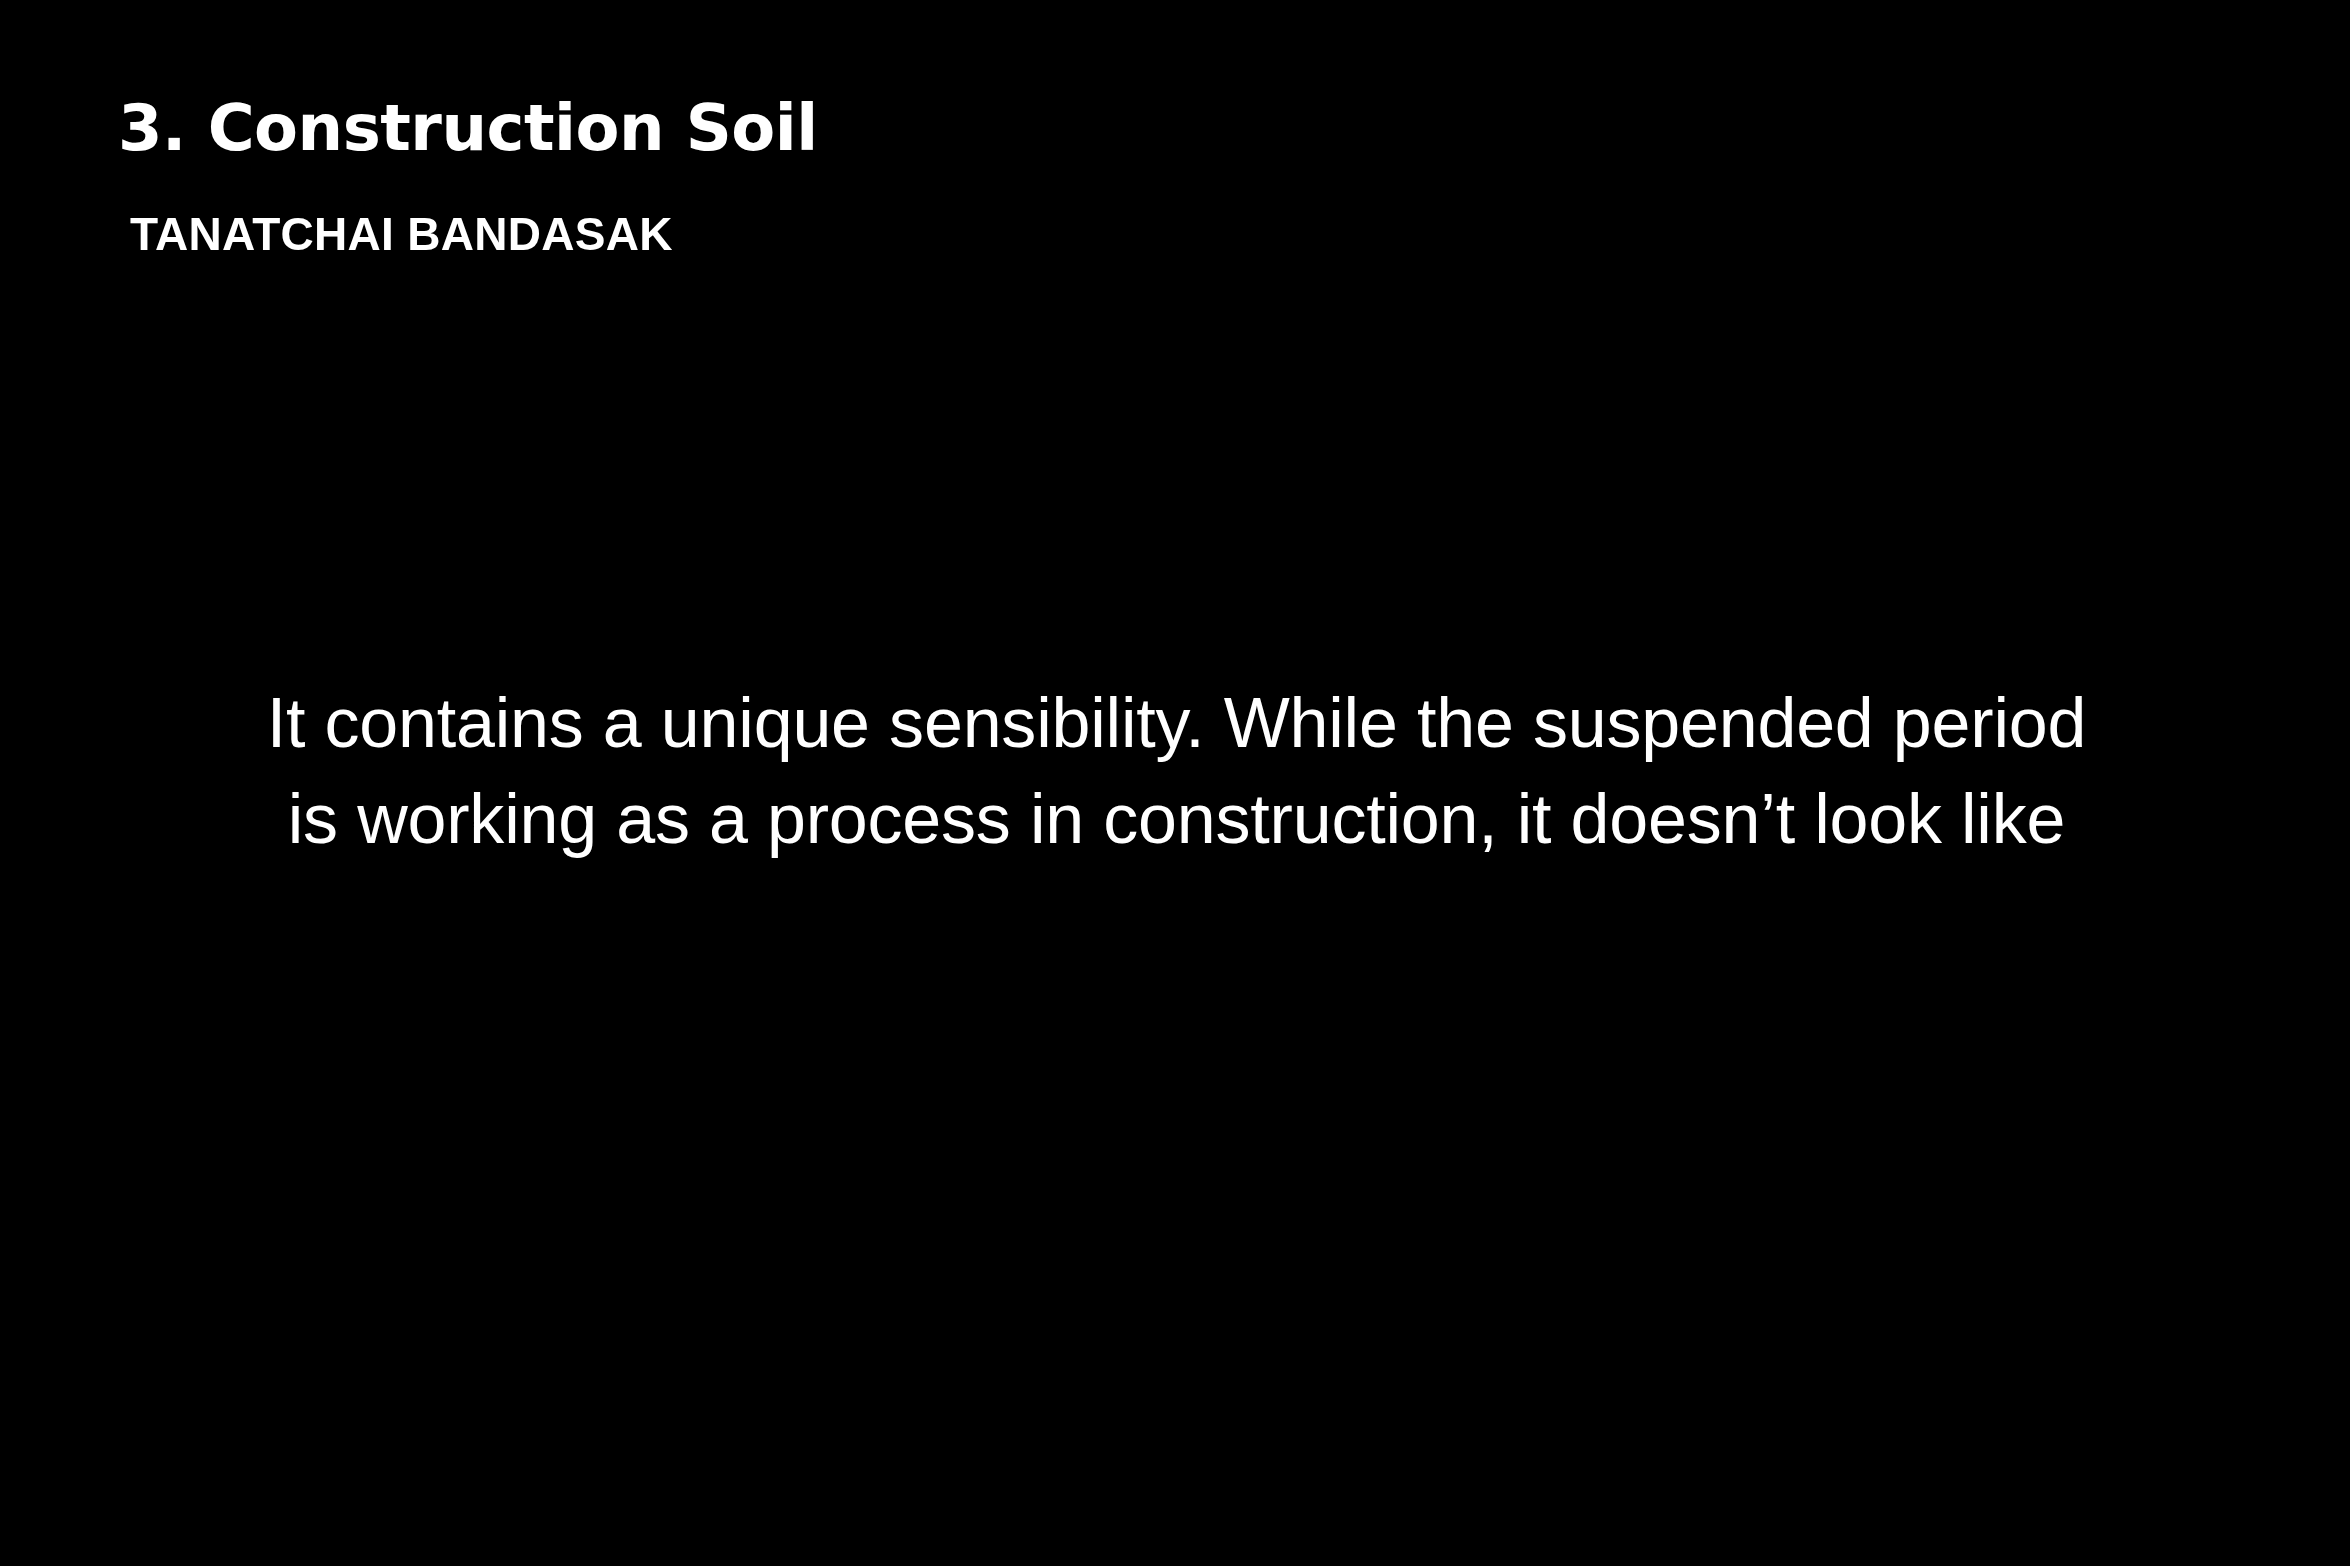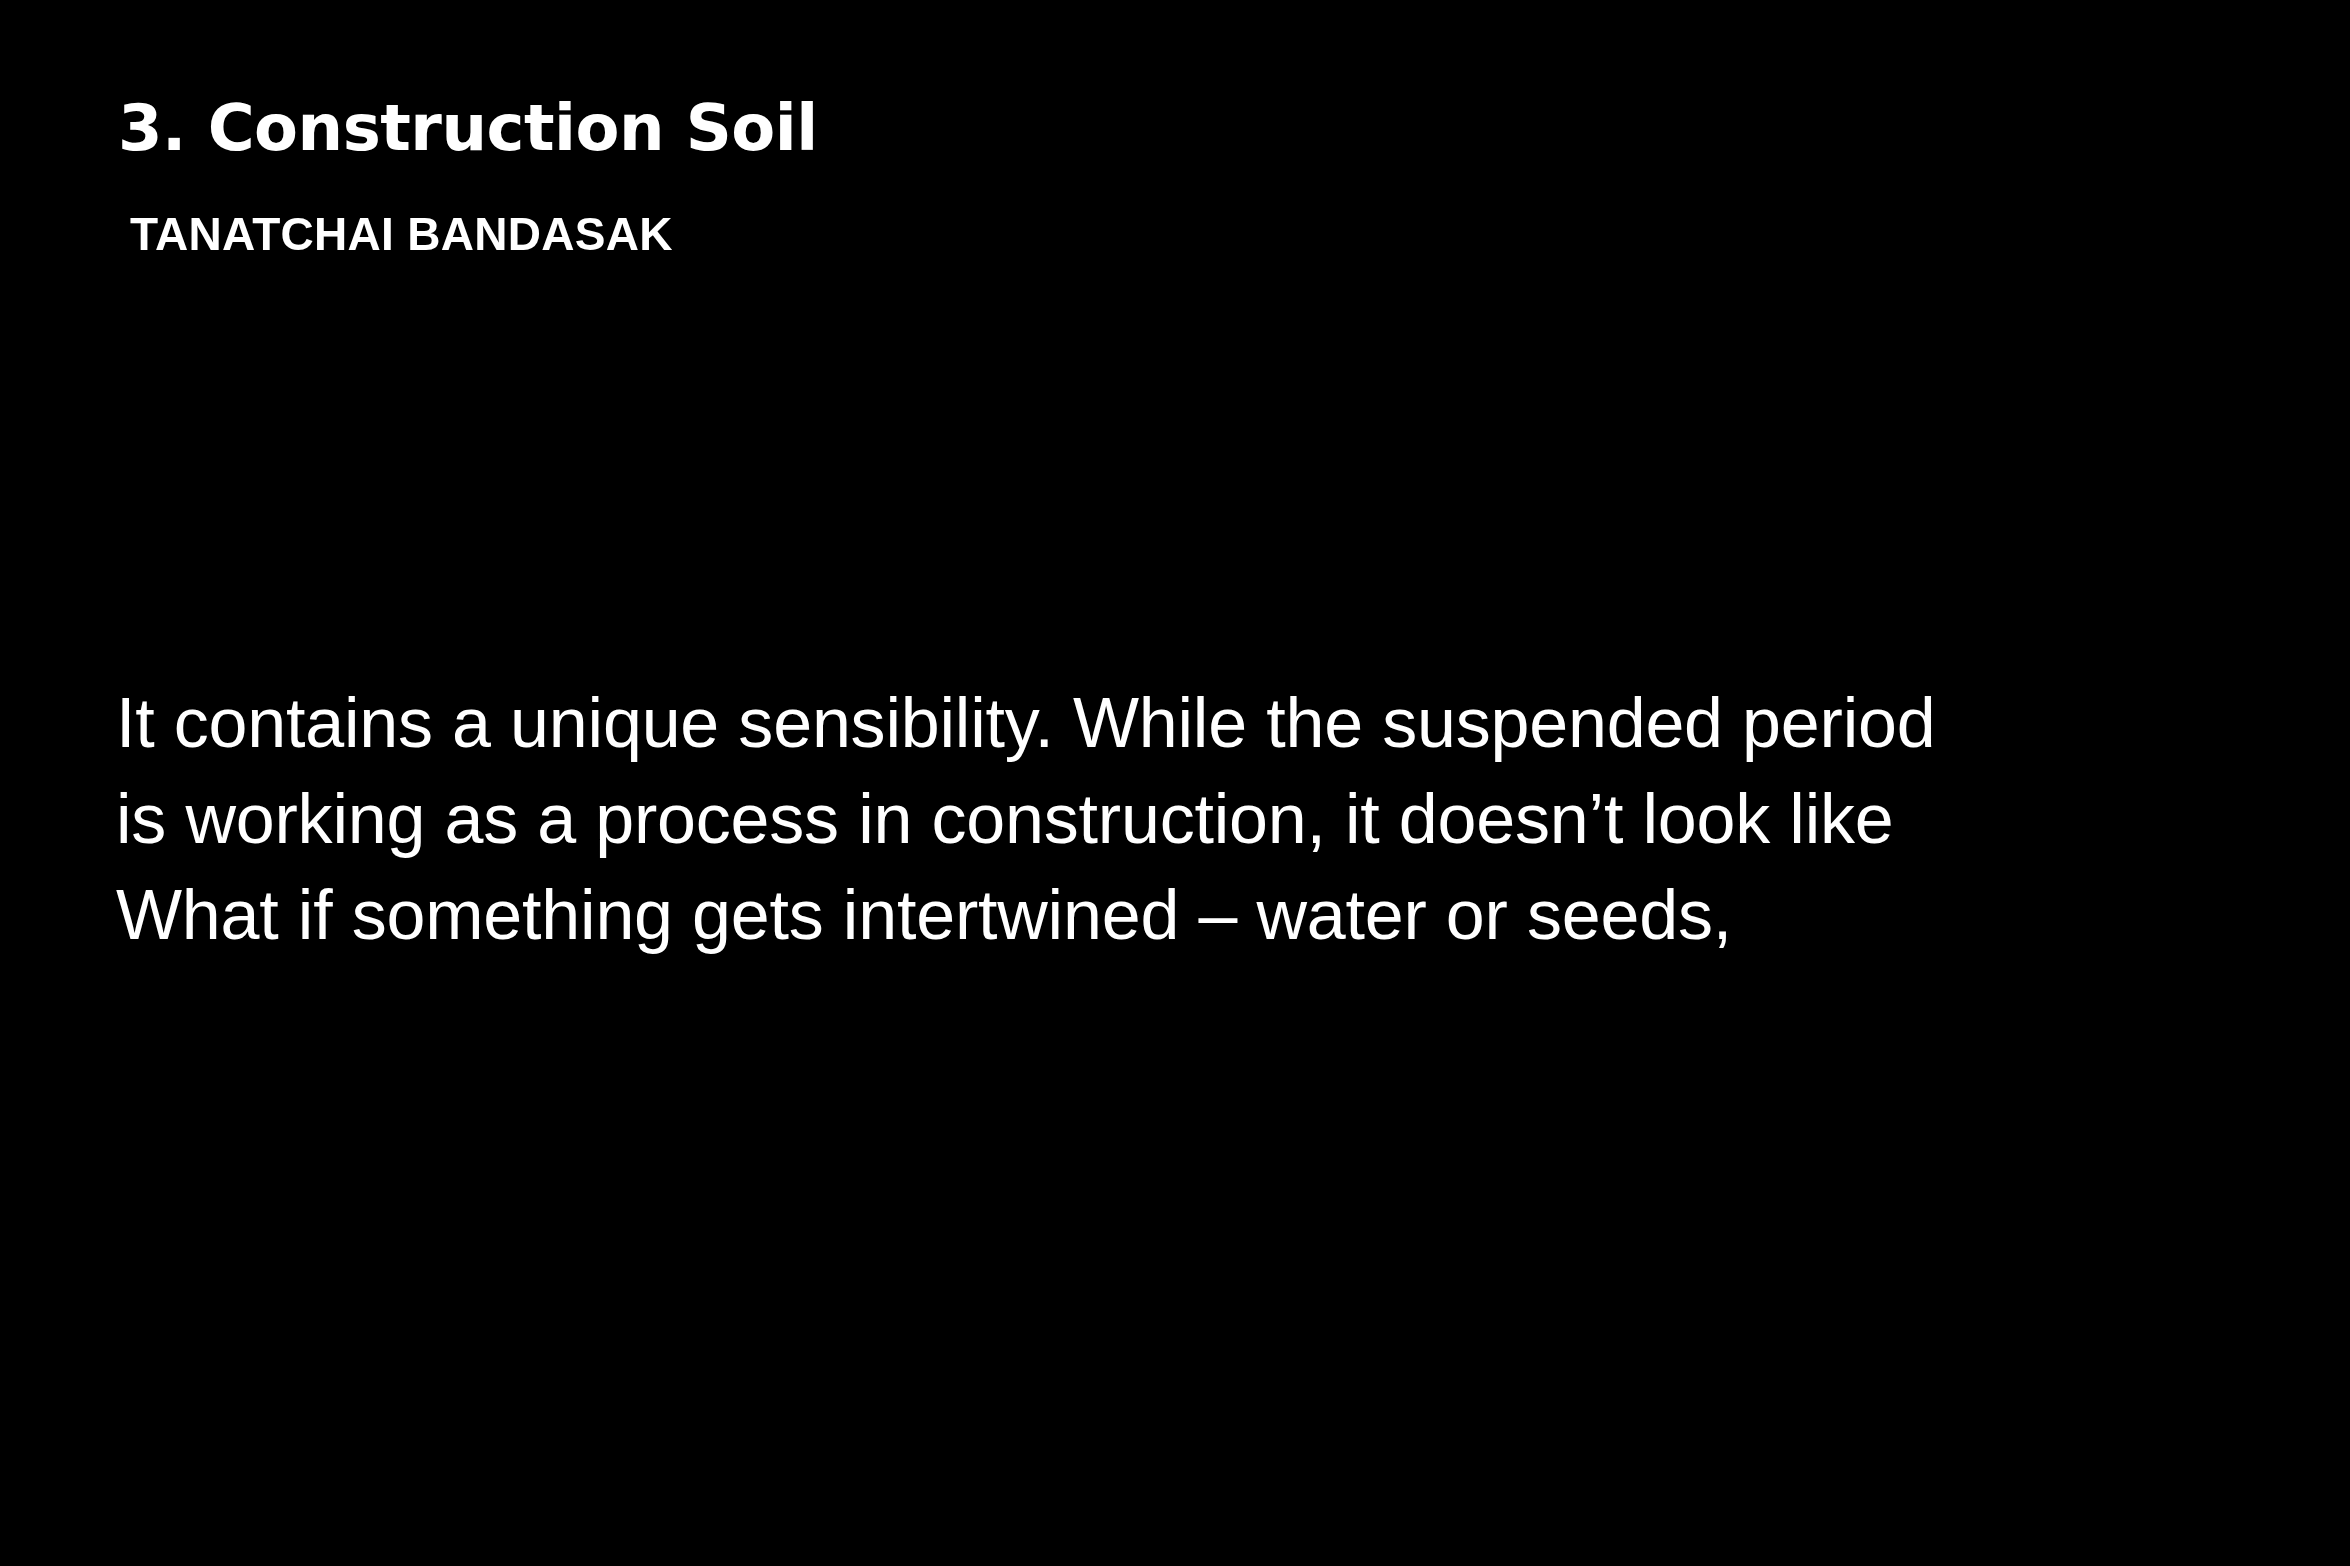--- a/index.html
+++ b/index.html
@@ -62,32 +62,32 @@
   }
 
   .body-line {
     font-family: "Liberation Sans", sans-serif;
     font-weight: 400;
     font-size: 70px;
     line-height: 96px;
     letter-spacing: -0.2px;
     color: #ffffff;
     white-space: nowrap;
+    text-align: center;
   }
 </style>
 </head>
 <body>
 
 <div class="slide">
 
   <div class="header-block">
     <h1 class="slide-title">3. Construction Soil</h1>
     <div class="slide-author">TANATCHAI BANDASAK</div>
   </div>
 
   <div class="body-block">
     <div class="body-line">It contains a unique sensibility. While the suspended period</div>
     <div class="body-line">is working as a process in construction, it doesn’t look like</div>
-    <div class="body-line">What if something gets intertwined – water or seeds,</div>
   </div>
 
 </div>
 
 
 </body></html>

